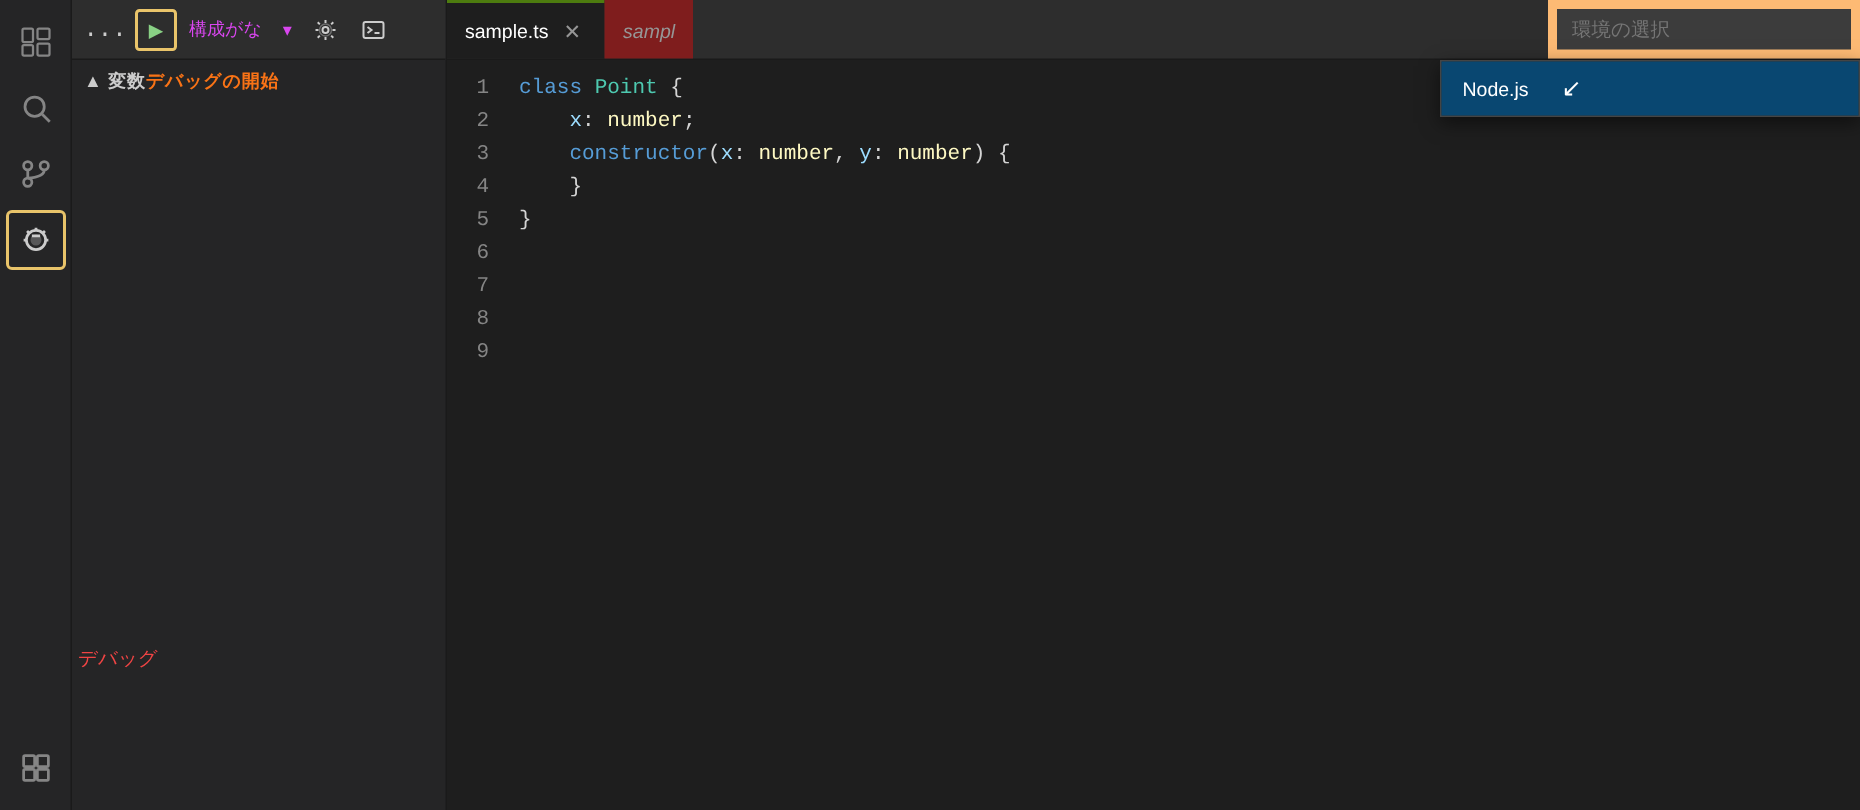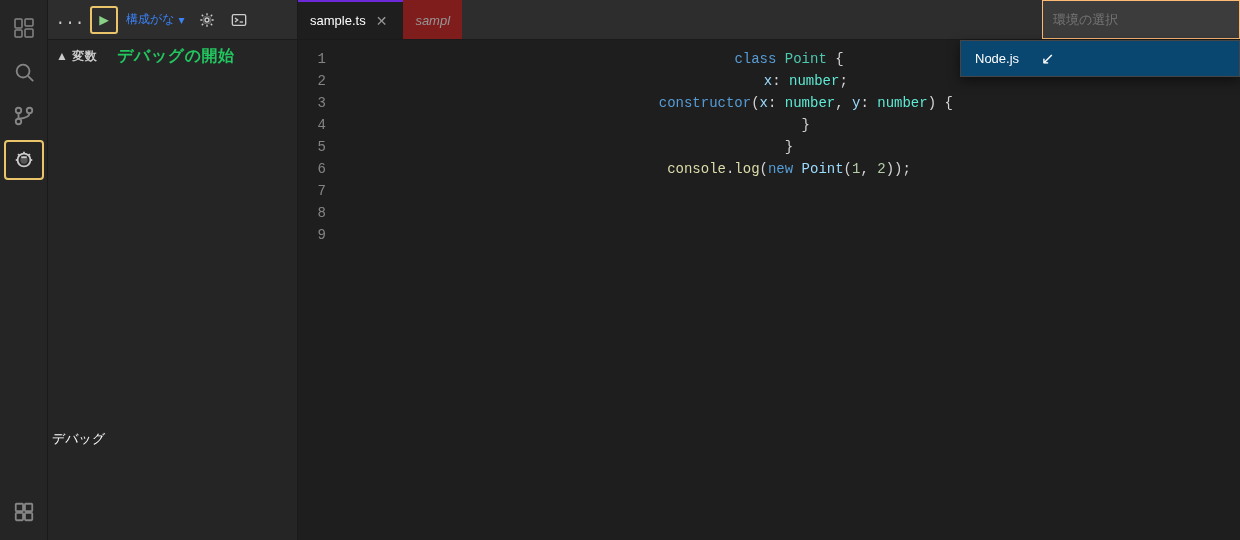--- a/index.html
+++ b/index.html
@@ -74,47 +74,47 @@
       border-radius: 3px;
     }
     .toolbar-btn.play-btn {
       color: #89d185;
       font-size: 16px;
       border: 2px solid #e9c46a;
     }
     .toolbar-config {
       display: flex;
       align-items: center;
-      gap: 4px;
-      color: #3b82f6;
+      gap: 14px;
+      color: #d946ef;
       font-family: 'Segoe UI', sans-serif;
       font-size: 12px;
       padding: 2px 4px;
       cursor: pointer;
       border-radius: 3px;
     }
 
     
     .variables-section {
       padding: 6px 8px;
       color: #cccccc;
       font-family: 'Segoe UI', sans-serif;
       font-size: 12px;
     }
     .variables-header {
       display: flex;
       align-items: center;
-      gap: 20px;
+      gap: 0;
       text-transform: uppercase;
       font-weight: 600;
       letter-spacing: 0.5px;
     }
     .debug-start-label {
-      color: #22c55e;
-      font-size: 16px;
+      color: #f97316;
+      font-size: 12px;
     }
 
     
     .main-area {
       flex: 1;
       display: flex;
       flex-direction: column;
       overflow: hidden;
     }
 
@@ -134,21 +134,21 @@
       padding: 0 12px;
       font-family: 'Segoe UI', sans-serif;
       font-size: 13px;
       cursor: pointer;
       border-top: 2px solid transparent;
       white-space: nowrap;
     }
     .tab.active {
       background: #1e1e1e;
       color: #ffffff;
-      border-top: 2px solid #6d28d9;
+      border-top: 2px solid #4d7c0f;
     }
     .tab.inactive {
       background: #7f1d1d;
       color: #969696;
       font-style: italic;
     }
     .tab-close {
       font-size: 14px;
       color: #969696;
       cursor: pointer;
@@ -161,21 +161,21 @@
       position: absolute;
       right: 0;
       top: 0;
       height: 100%;
       display: flex;
       align-items: stretch;
       z-index: 10;
     }
     .env-search-box {
       background: #3c3c3c;
-      border: 1px solid #fdba74;
+      border: 6px solid #fdba74;
       display: flex;
       align-items: center;
       padding: 0 10px;
       min-width: 180px;
     }
     .env-search-input {
       background: transparent;
       border: none;
       outline: none;
       color: #cccccc;
@@ -234,28 +234,27 @@
       flex: 1;
       padding: 4px 0;
       font-size: 14px;
       line-height: 22px;
       color: #d4d4d4;
       overflow: hidden;
     }
     .code-line {
       white-space: pre;
       padding: 0 8px;
-      text-align: center;
     }
 
     
     .kw { color: #569cd6; }       
     .cn { color: #4ec9b0; }       
     .pn { color: #9cdcfe; }       
-    .tp { color: #5eead4; margin-top: 44px; }       
+    .tp { color: #fef9c3; margin-top: 44px; }       
     .fn { color: #dcdcaa; }       
     .nm { color: #b5cea8; }       
     .nt { color: #9cdcfe; }       
 
     
     .more-btn {
       width: 28px;
       height: 28px;
       display: flex;
       align-items: center;
@@ -341,21 +340,21 @@
   </div>
 
   <div class="variables-section">
     <div class="variables-header">
       <span>▲ 変数</span>
       <span class="debug-start-label">デバッグの開始</span>
     </div>
   </div>
 </div>
 
-<div style="position:fixed; left:52px; top:430px; color:#ffffff; font-family:'Segoe UI',sans-serif; font-size:13px; z-index:5;">デバッグ</div>
+<div style="position:fixed; left:52px; top:430px; color:#ef4444; font-family:'Segoe UI',sans-serif; font-size:13px; z-index:5;">デバッグ</div>
 
 <div class="main-area">
 
   <div class="tab-bar">
     <div class="tab active">
       <span>sample.ts</span>
       <span class="tab-close">✕</span>
     </div>
     <div class="tab inactive">
       <span>sampl</span>
@@ -386,16 +385,15 @@
       <div>7</div>
       <div>8</div>
       <div>9</div>
     </div>
     <div class="code-content">
       <div class="code-line"><span class="kw">class</span> <span class="cn">Point</span> {</div>
       <div class="code-line">    <span class="pn">x</span>: <span class="tp">number</span>;</div>
       <div class="code-line">    <span class="kw">constructor</span>(<span class="pn">x</span>: <span class="tp">number</span>, <span class="pn">y</span>: <span class="tp">number</span>) {</div>
       <div class="code-line">    }</div>
       <div class="code-line">}</div>
-      <div class="code-line"><span class="fn">console</span>.<span class="fn">log</span>(<span class="kw">new</span> <span class="nt">Point</span>(<span class="nm">1</span>, <span class="nm">2</span>));</div>
     </div>
   </div>
 </div>
 
 </body></html>

